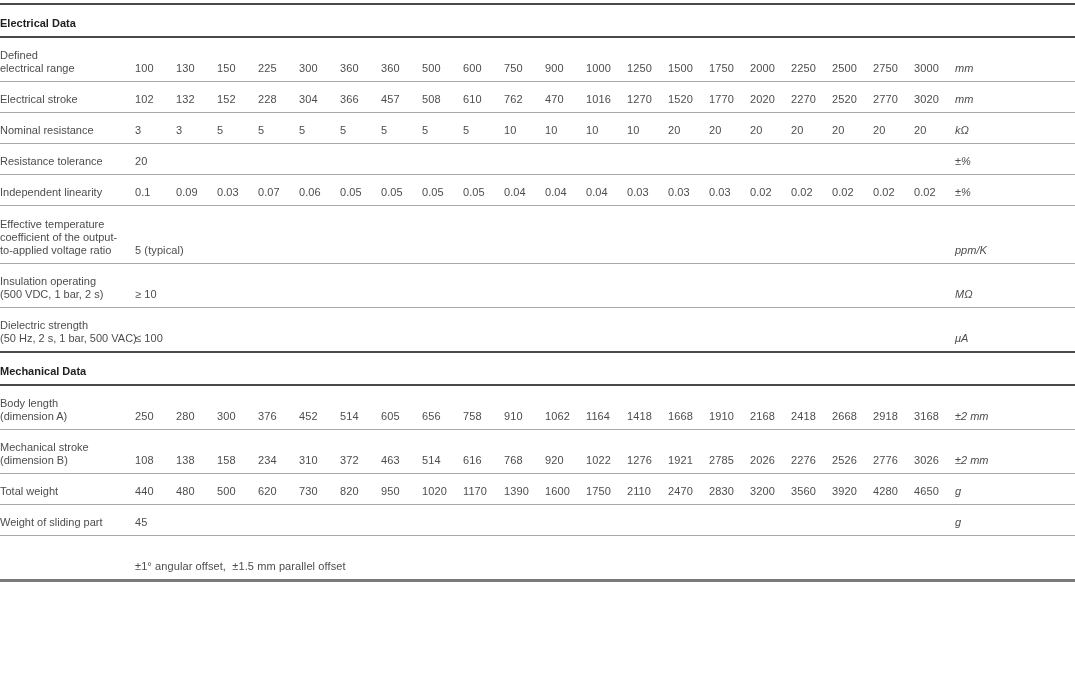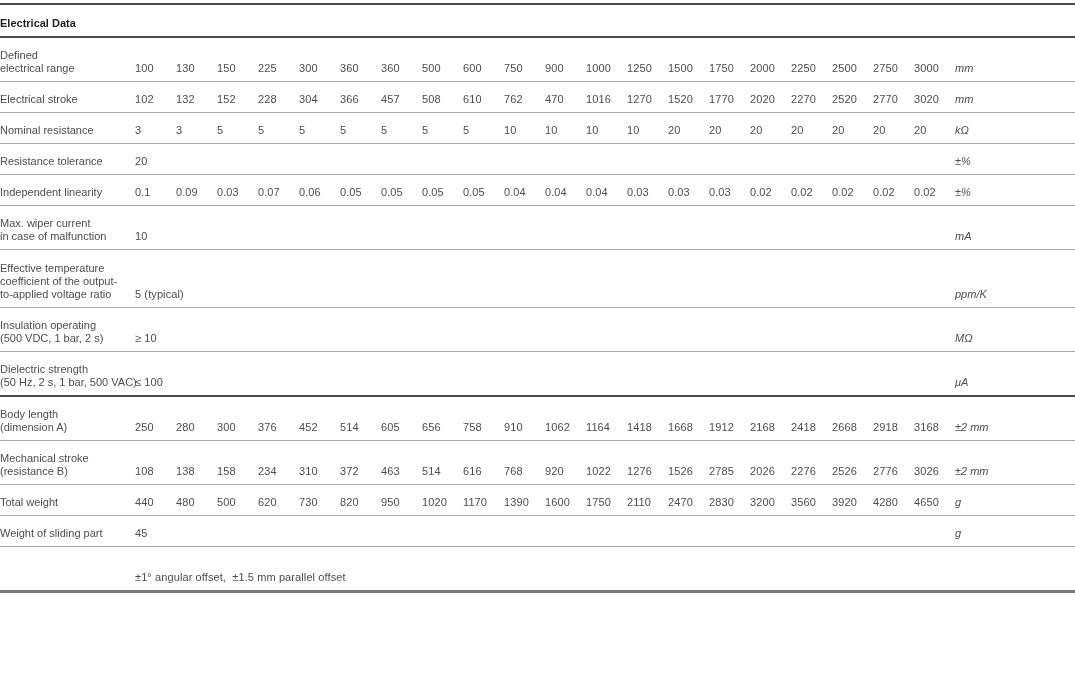--- a/index.html
+++ b/index.html
@@ -184,28 +184,20 @@
         <td class="cell-value">0.03</td>
         <td class="cell-value">0.03</td>
         <td class="cell-value">0.03</td>
         <td class="cell-value">0.02</td>
         <td class="cell-value">0.02</td>
         <td class="cell-value">0.02</td>
         <td class="cell-value">0.02</td>
         <td class="cell-value">0.02</td>
         <td class="cell-unit">±%</td>
       </tr>
-      <tr class="data-row lines-2">
-        <td class="row-label">
-          <div class="label-line">Max. wiper current</div>
-          <div class="label-line">in case of malfunction</div>
-        </td>
-        <td class="cell-value" colspan="20">10</td>
-        <td class="cell-unit">mA</td>
-      </tr>
       <tr class="data-row lines-3">
         <td class="row-label">
           <div class="label-line">Effective temperature</div>
           <div class="label-line">coefficient of the output-</div>
           <div class="label-line">to-applied voltage ratio</div>
         </td>
         <td class="cell-value" colspan="20">5 (typical)</td>
         <td class="cell-unit">ppm/K</td>
       </tr>
       <tr class="data-row lines-2">
@@ -216,67 +208,70 @@
         <td class="cell-value" colspan="20">≥ 10</td>
         <td class="cell-unit">MΩ</td>
       </tr>
       <tr class="data-row lines-2">
         <td class="row-label">
           <div class="label-line">Dielectric strength</div>
           <div class="label-line">(50 Hz, 2 s, 1 bar, 500 VAC)</div>
         </td>
         <td class="cell-value indent" colspan="20">≤ 100</td>
         <td class="cell-unit">μA</td>
+      </tr>
+      <tr class="section-header">
+        <td class="sec-title" colspan="22">Mechanical Data</td>
       </tr>
       <tr class="data-row lines-2 first-after-header">
         <td class="row-label">
           <div class="label-line">Body length</div>
           <div class="label-line">(dimension A)</div>
         </td>
         <td class="cell-value">250</td>
         <td class="cell-value">280</td>
         <td class="cell-value">300</td>
         <td class="cell-value">376</td>
         <td class="cell-value">452</td>
         <td class="cell-value">514</td>
         <td class="cell-value">605</td>
         <td class="cell-value">656</td>
         <td class="cell-value">758</td>
         <td class="cell-value">910</td>
         <td class="cell-value">1062</td>
         <td class="cell-value">1164</td>
         <td class="cell-value">1418</td>
         <td class="cell-value">1668</td>
-        <td class="cell-value">1912</td>
+        <td class="cell-value">1910</td>
         <td class="cell-value">2168</td>
         <td class="cell-value">2418</td>
         <td class="cell-value">2668</td>
         <td class="cell-value">2918</td>
         <td class="cell-value">3168</td>
         <td class="cell-unit">±2 mm</td>
       </tr>
       <tr class="data-row lines-2">
         <td class="row-label">
           <div class="label-line">Mechanical stroke</div>
-          <div class="label-line">(resistance B)</div>
+          <div class="label-line">(dimension B)</div>
         </td>
         <td class="cell-value">108</td>
         <td class="cell-value">138</td>
         <td class="cell-value">158</td>
         <td class="cell-value">234</td>
         <td class="cell-value">310</td>
         <td class="cell-value">372</td>
         <td class="cell-value">463</td>
         <td class="cell-value">514</td>
         <td class="cell-value">616</td>
         <td class="cell-value">768</td>
         <td class="cell-value">920</td>
         <td class="cell-value">1022</td>
         <td class="cell-value">1276</td>
-        <td class="cell-value">1526</td>
+        <td class="cell-value">1921</td>
         <td class="cell-value">2785</td>
         <td class="cell-value">2026</td>
         <td class="cell-value">2276</td>
         <td class="cell-value">2526</td>
         <td class="cell-value">2776</td>
         <td class="cell-value">3026</td>
         <td class="cell-unit">±2 mm</td>
       </tr>
       <tr class="data-row lines-1">
         <td class="row-label">

